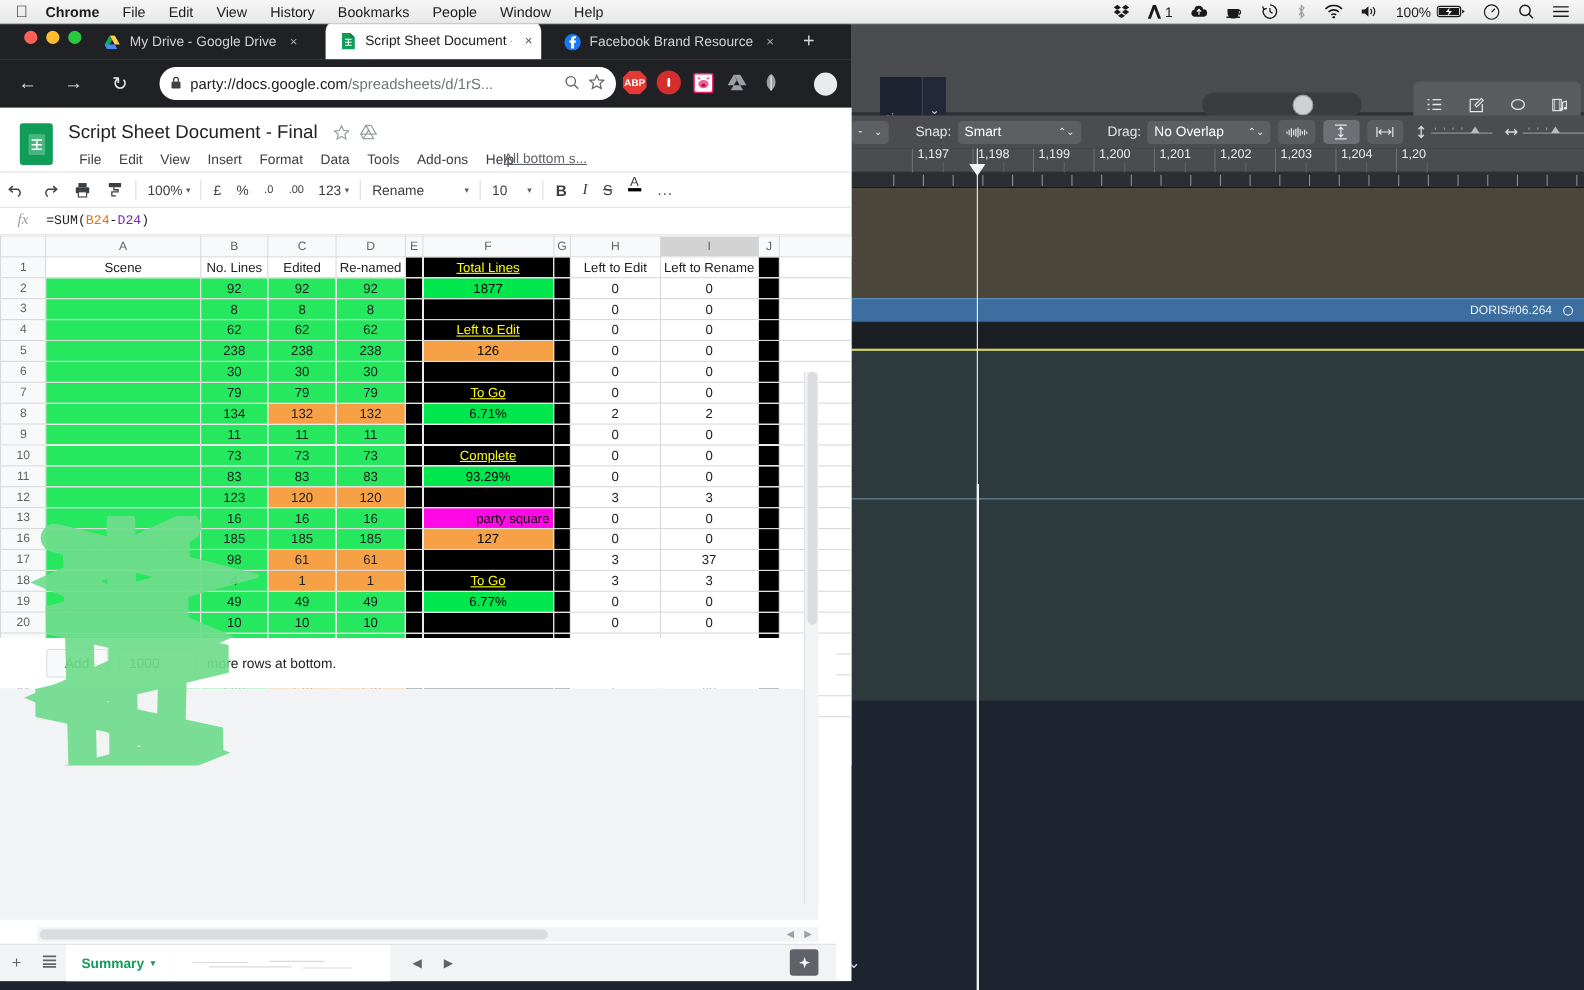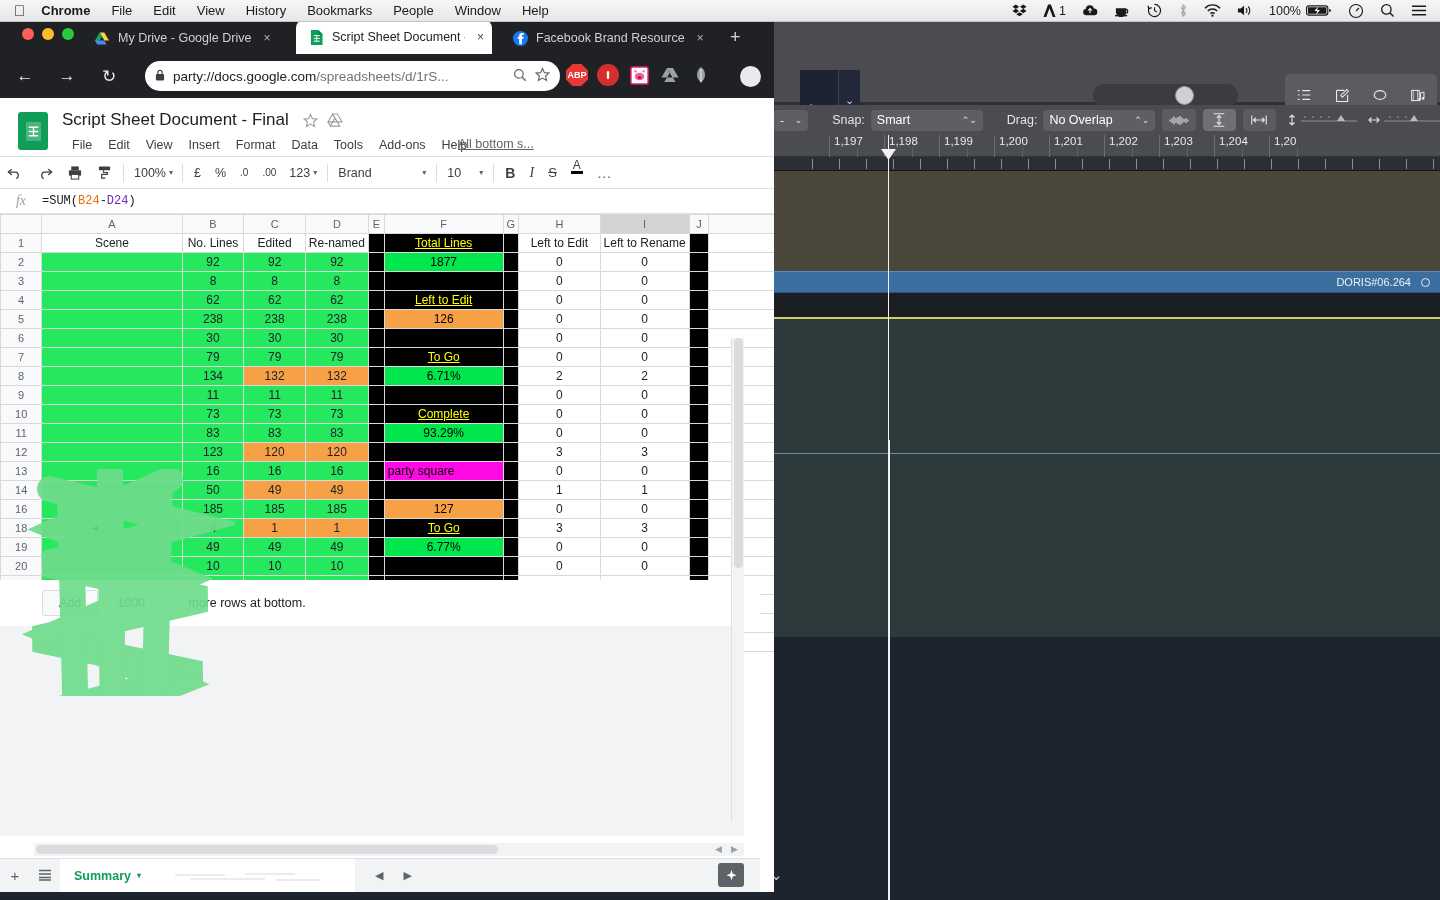--- a/index.html
+++ b/index.html
@@ -212,21 +212,21 @@
     border:1px solid #d9d9d9;
   }
   .colhdr th.sel { background:#d3d3d3; }
   .rowhdr { background:#f8f9fa; color:#5f6368; font-size:11px; text-align:center; width:42px; }
   .rowhdr.sel { background:#d3d3d3; }
   td.c { text-align:center; }
   td.green { background:#25e85f; }
   td.orange { background:#f7a147; }
   td.black { background:#000; }
   td.hdrcell { background:#000; color:#ffff00; font-weight:700; text-align:center;text-decoration:underline; }
-  td.magenta { background:#ff0ae6; color:#000; font-weight:700; text-align:left; }
+  td.magenta { background:#ff0ae6; color:#000; font-weight:700; text-align:right; }
   td.whitetext { background:#000; color:#fff; text-align:center; }
   td.greenbox { background:#00e64d; color:#000; font-weight:700; text-align:center; }
   td.orangebox { background:#f7a147; color:#000; font-weight:700; text-align:center; }
   td.hdrrow { background:#fff; color:#202124; text-align:center; font-weight:400; }
   td.selected { outline:2px solid #1a73e8; outline-offset:-2px; position:relative; }
   td.selected::after {
     content:''; position:absolute; right:-3px; bottom:-3px; width:6px; height:6px;
     background:#1a73e8; border:1px solid #fff;
   }
 
@@ -765,21 +765,21 @@
         <span class="tb">£</span>
         <span class="tb">%</span>
         <span class="tb" style="font-size:10px">.0</span>
         <span class="tb" style="font-size:10px">.00</span>
         <span class="tb tb-sel" style="width:40px">
           <span>123</span>
           <span class="tb-caret">▾</span>
         </span>
         <span class="tb-div"></span>
         <span class="tb tb-sel" style="width:100px">
-          <span>Brand</span>
+          <span>Rename</span>
           <span class="tb-caret">▾</span>
         </span>
         <span class="tb-div"></span>
         <span class="tb tb-sel" style="width:48px">
           <span>10</span>
           <span class="tb-caret">▾</span>
         </span>
         <span class="tb-div"></span>
         <span class="tb" style="font-weight:700;font-size:14px">B</span>
         <span class="tb" style="font-style:italic;font-family:'Liberation Serif',serif;font-size:14px">I</span>
@@ -1004,44 +1004,44 @@
                 <td class="green c">16</td>
                 <td class="black"></td>
                 <td class="magenta">party square</td>
                 <td class="black"></td>
                 <td class="c">0</td>
                 <td class="c">0</td>
                 <td class="black"></td>
                 <td class=""></td>
               </tr>
               <tr>
-                <td class="rowhdr">14</td>
-                <td class="green"></td>
-                <td class="green c">50</td>
-                <td class="orange c">49</td>
-                <td class="orange c">49</td>
-                <td class="black"></td>
-                <td class="black"></td>
-                <td class="black"></td>
-                <td class="c">1</td>
-                <td class="c">1</td>
-                <td class="black"></td>
-                <td class=""></td>
-              </tr>
-              <tr>
                 <td class="rowhdr">16</td>
                 <td class="green"></td>
                 <td class="green c">185</td>
                 <td class="green c">185</td>
                 <td class="green c">185</td>
                 <td class="black"></td>
                 <td class="orangebox">127</td>
                 <td class="black"></td>
                 <td class="c">0</td>
                 <td class="c">0</td>
+                <td class="black"></td>
+                <td class=""></td>
+              </tr>
+              <tr>
+                <td class="rowhdr">17</td>
+                <td class="green"></td>
+                <td class="green c">98</td>
+                <td class="orange c">61</td>
+                <td class="orange c">61</td>
+                <td class="black"></td>
+                <td class="black"></td>
+                <td class="black"></td>
+                <td class="c">3</td>
+                <td class="c">37</td>
                 <td class="black"></td>
                 <td class=""></td>
               </tr>
               <tr>
                 <td class="rowhdr">18</td>
                 <td class="green"></td>
                 <td class="green c">4</td>
                 <td class="orange c">1</td>
                 <td class="orange c">1</td>
                 <td class="black"></td>

